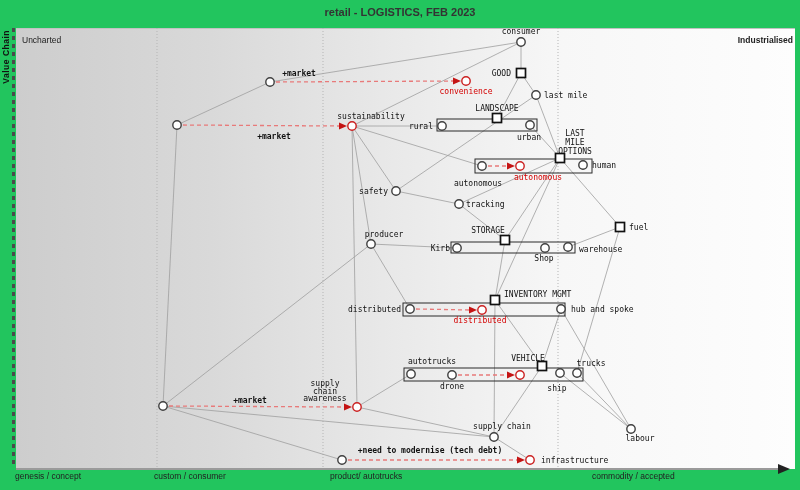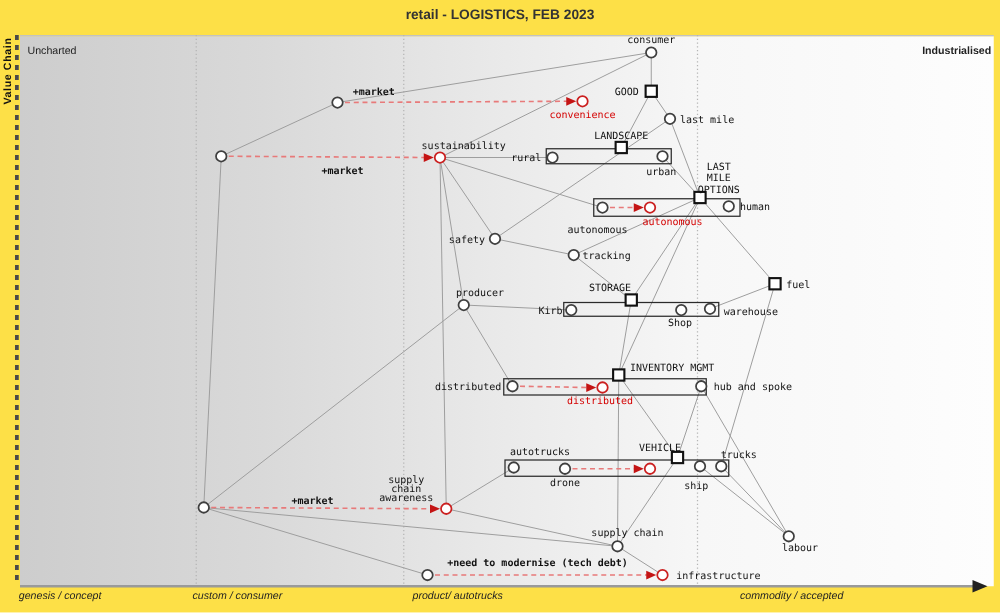--- a/index.html
+++ b/index.html
@@ -1,33 +1,33 @@
 <!DOCTYPE html>
 <html><head>
 <meta charset="utf-8">
 <style>
   html,body{margin:0;padding:0;background:#fff;}
-  .container{position:relative;width:800px;height:490px;background:#fde047;
+  .container{position:relative;width:800px;height:490px;background:#22c55e;
     font-family:"Liberation Sans",sans-serif;overflow:hidden;}
   .title{position:absolute;top:6px;left:0;width:100%;text-align:center;
     font-size:11px;font-weight:bold;color:#333;}
   .map-area{position:absolute;left:16px;top:28px;width:779px;height:440px;
     border-top:1px solid #c2c2c2;
     background:linear-gradient(90deg,#cdcdcd 0%,#d9d9d9 25%,#eaeaea 50%,#f7f7f7 70%,#fdfdfd 100%);}
   .vc-ruler{position:absolute;left:12px;top:28px;width:3px;height:440px;
     background:repeating-linear-gradient(to bottom,#4a4a4a 0 4px,transparent 4px 8px);}
   .vc-label{position:absolute;left:1px;top:30px;writing-mode:vertical-rl;
     transform:rotate(180deg);font-size:8.5px;font-weight:bold;color:#111;letter-spacing:.5px;}
   .corner-l{position:absolute;left:22px;top:35px;font-size:8.5px;font-weight:normal;color:#222;}
   .corner-r{position:absolute;right:7px;top:35px;font-size:8.5px;font-weight:bold;color:#222;}
   #map-svg{position:absolute;left:0;top:0;}
   .x-axis-line{position:absolute;left:16px;top:468px;width:766px;height:2px;background:#9a9a9a;}
   .x-axis-arrow{position:absolute;left:778px;top:464px;width:0;height:0;
     border-left:12px solid #222;border-top:5px solid transparent;border-bottom:5px solid transparent;}
-  .stage{position:absolute;top:471px;font-size:8.5px;font-style:italic;color:#222;}
+  .stage{position:absolute;top:471px;font-size:8.5px;color:#222;}
   .s1{left:15px}.s2{left:154px}.s3{left:330px}.s4{left:592px}
   .evo{position:absolute;right:4px;top:499px;font-size:10px;font-weight:bold;color:#111;}
 </style>
 </head>
 <body>
 
 <div class="container">
   <div class="title">retail - LOGISTICS, FEB 2023</div>
   <div class="map-area"></div>
   <div class="vc-ruler"></div>

